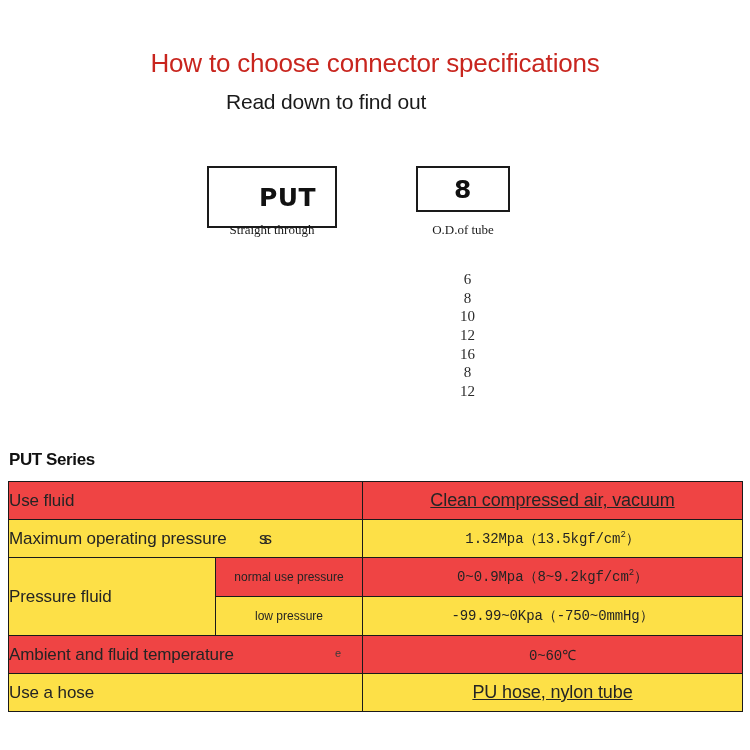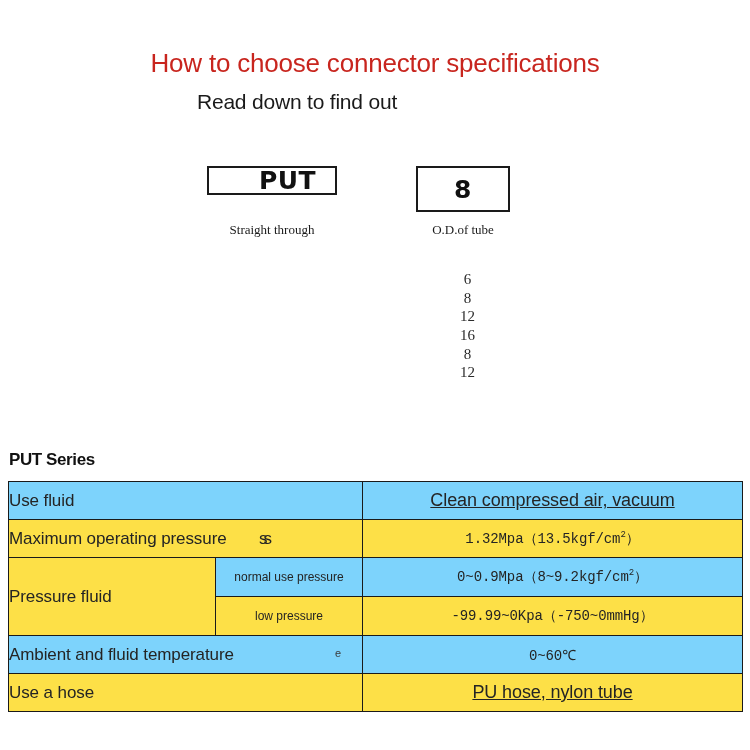--- a/index.html
+++ b/index.html
@@ -34,20 +34,21 @@
     position: absolute;
     top: 90px;
     left: 0;
     width: 594px;
     text-align: center;
     font-size: 21px;
     font-weight: 400;
     color: #1a1a1a;
     letter-spacing: -0.2px;
     white-space: nowrap;
+    padding-left: 29px;
   }
 
   
   .code-box {
     position: absolute;
     border: 2px solid #1a1a1a;
     background: #ffffff;
     box-sizing: border-box;
     display: flex;
     align-items: center;
@@ -62,21 +63,21 @@
   }
   .code-caption {
     position: absolute;
     text-align: center;
     font-size: 13px;
     color: #1a1a1a;
     white-space: nowrap;
     font-family: Liberation Serif, serif;
   }
 
-  #box-put      { left: 207px; top: 166px; width: 130px; height: 29px; padding-left: 31px; }
+  #box-put      { left: 207px; top: 166px; width: 130px; height: 62px; padding-left: 31px; }
   #cap-put      { left: 177px; top: 222px; width: 190px; }
   #box-od       { left: 416px; top: 166px; width: 94px; height: 46px; }
   #cap-od       { left: 393px; top: 222px; width: 140px; }
 
   
   .size-list {
     position: absolute;
     left: 400px;
     top: 270px;
     width: 135px;
@@ -106,21 +107,21 @@
     top: 481px;
     width: 734px;
     border-collapse: collapse;
     table-layout: fixed;
   }
   .spec-table td {
     border: 1px solid #1a1a1a;
     padding: 0;
     vertical-align: middle;
   }
-  .tint { background: #7dd3fc; margin-left: 8px; }
+  .tint { background: #ef4444; margin-left: 8px; }
   .plain { background: #fde047; }
 
   .lbl {
     font-size: 17px;
     color: #242424;
     padding: 0 0 0 9px;
     height: 37px;
     letter-spacing: -0.1px;
     position: relative;
   }
@@ -176,20 +177,21 @@
 <div class="code-caption" id="cap-put">Straight through</div>
 
 <div class="code-box" id="box-od">
   <span class="code-text">8</span>
 </div>
 <div class="code-caption" id="cap-od">O.D.of tube</div>
 
 <div class="size-list">
   <div>6</div>
   <div>8</div>
+  <div>10</div>
   <div>12</div>
   <div>16</div>
   <div>8</div>
   <div>12</div>
 </div>
 
 <div class="series-heading">PUT Series</div>
 
 <table class="spec-table">
   <colgroup>

